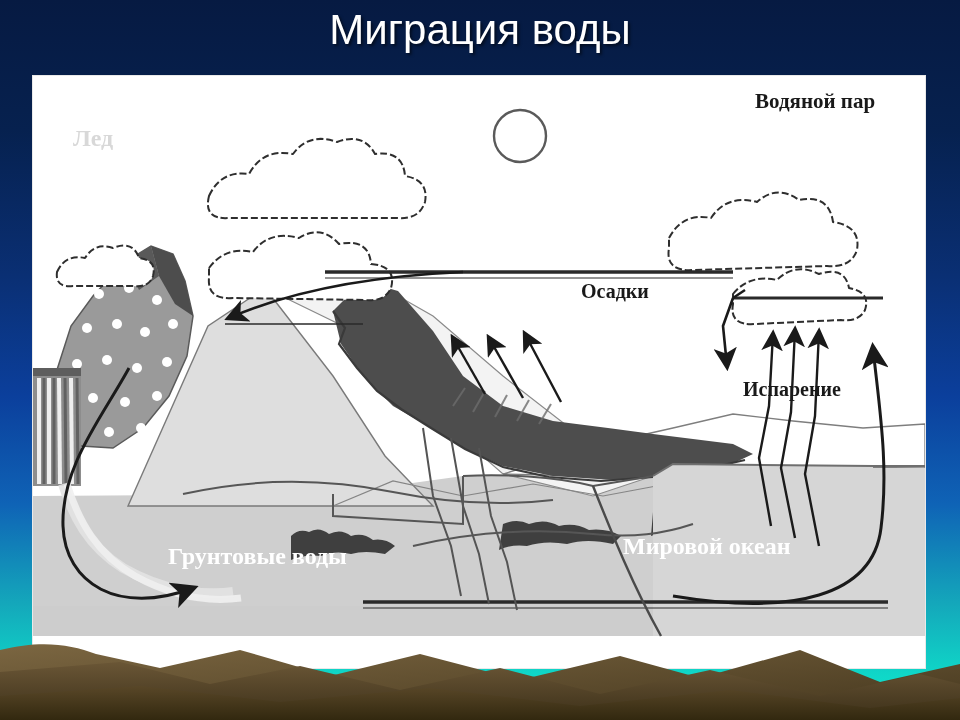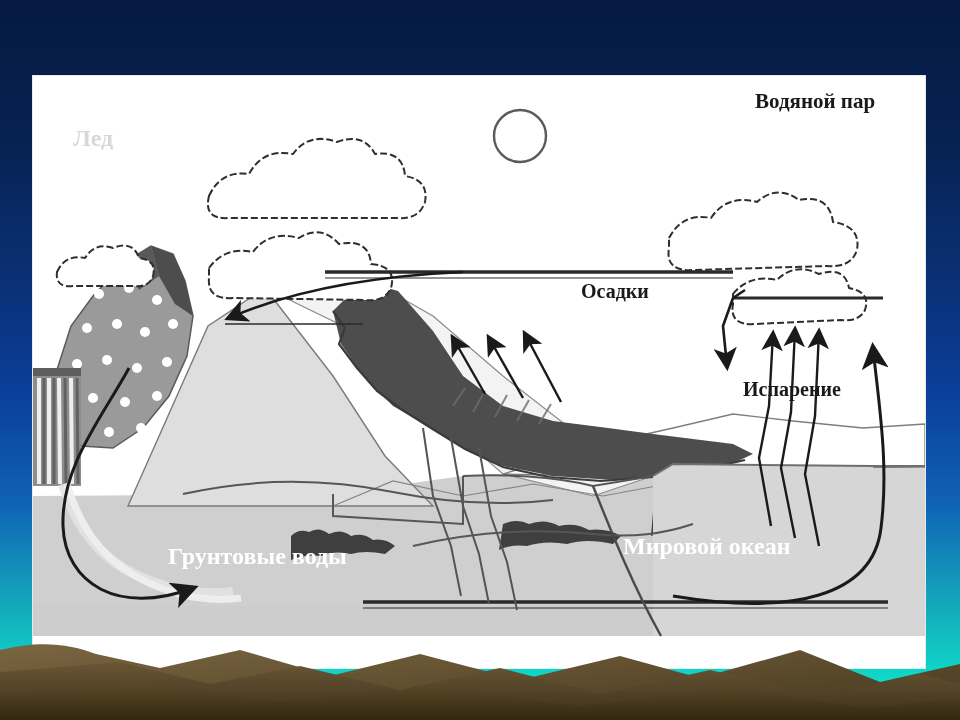--- a/index.html
+++ b/index.html
@@ -83,20 +83,21 @@
     font-family: "Liberation Serif", serif;
     font-weight: 700;
     fill: #d8d8d8;
   }
 </style>
 </head>
 <body>
 
 <div id="slide">
 
+  <div id="title">Миграция воды</div>
 
   <div id="panel">
 
     <svg id="diagram" viewBox="0 0 892 592" xmlns="http://www.w3.org/2000/svg">
 
       <defs>
         <marker id="ah" markerWidth="9" markerHeight="9" refX="7" refY="4.5" orient="auto" markerUnits="strokeWidth">
           <path d="M0,0 L9,4.5 L0,9 L2.2,4.5 Z" fill="#1a1a1a"></path>
         </marker>
         <marker id="ahs" markerWidth="8" markerHeight="8" refX="6.5" refY="4" orient="auto" markerUnits="strokeWidth">

